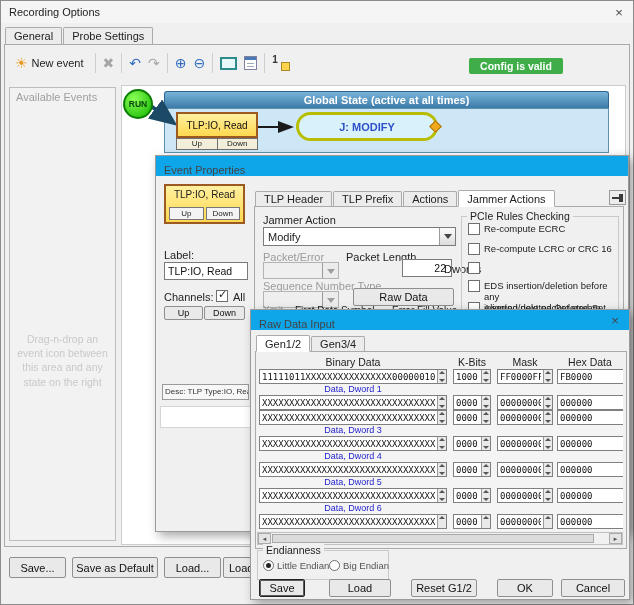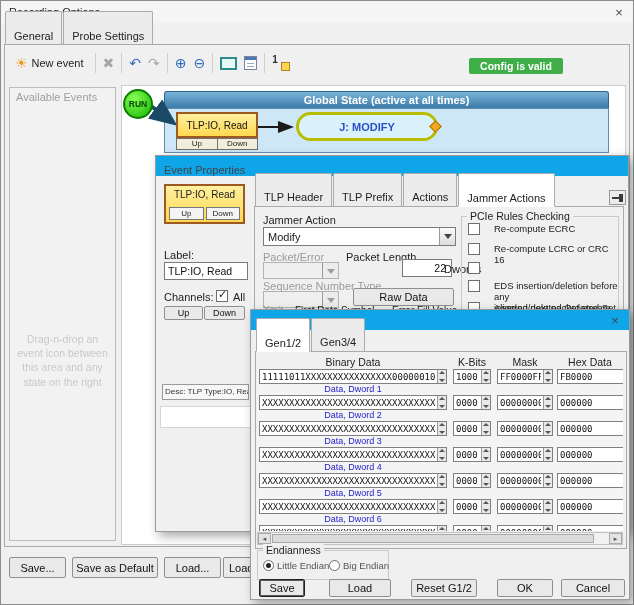--- a/index.html
+++ b/index.html
@@ -5,21 +5,21 @@
 *{margin:0;padding:0;box-sizing:border-box}
 html,body{width:634px;height:605px}
 body{position:relative;overflow:hidden;font-family:"Liberation Sans",sans-serif;font-size:11px;color:#222;background:#fff}
 #main-window{position:absolute;left:0;top:0;width:634px;height:605px;background:#f0f0f0;border:1px solid #8c8c8c}
 .titlebar{position:absolute;left:0;top:0;width:100%;height:22px;background:#f5f5f5;display:flex;align-items:center;padding:0 8px}
 .close{position:absolute;right:0;top:0;width:28px;height:22px;display:flex;align-items:center;justify-content:center;font-size:13px;color:#444;cursor:default}
 .dialog{position:absolute;background:#f0f0f0;border:1px solid #9b9b9b;box-shadow:4px 4px 10px rgba(0,0,0,.35)}
 .dtitle{position:absolute;left:0;top:0;width:100%;height:20px;background:#0ea5e9;display:flex;align-items:flex-end;padding:0 8px;font-size:11px;color:#444}
 .dtitle .close{height:20px}
 .tabstrip{position:absolute;display:flex;align-items:flex-end;z-index:2;height:20px}
-.tab{height:17px;line-height:17px;padding:16px 8px;font-size:11px;background:#ececec;border:1px solid #ababab;border-bottom:none;border-radius:2px 2px 0 0;margin-right:1px;color:#222;white-space:nowrap}
+.tab{height:17px;line-height:17px;padding:0 8px;font-size:11px;background:#ececec;border:1px solid #ababab;border-bottom:none;border-radius:2px 2px 0 0;margin-right:1px;color:#222;white-space:nowrap}
 .tab.active{height:20px;line-height:20px;background:#fff;transform:translateY(1px);border-bottom:1px solid #fff;z-index:3}
 .tabstrip.sm{height:17px}
 .tabstrip.sm .tab{height:15px;line-height:15px}
 .tabstrip.sm .tab.active{height:17px;line-height:17px}
 .panel{position:absolute;background:#f0f0f0;border:1px solid #aaa}
 .toolbar{position:absolute;display:flex;align-items:center;gap:7px;height:26px}
 .tbtn{display:flex;align-items:center;gap:4px;padding:2px 4px}
 .tico{font-size:14px;line-height:1;display:inline-block}
 .tico.orange{color:#e8971e}.tico.blue{color:#2f6bbf}.tico.gray{color:#a6a6a6}
 .tsep{width:1px;height:20px;background:#cfcfcf;display:inline-block}
@@ -49,21 +49,21 @@
 .epbox-lbl{margin-top:3px;text-align:center;font-size:10px}
 .udrow.inbox{left:3px;right:3px;bottom:2px;height:13px;gap:2px}
 .udrow.inbox .udbtn{border:1px solid #777;background:#f4f4f4;line-height:11px}
 .lbl{position:absolute;font-size:11px;color:#222;white-space:nowrap}
 .lbl.dis{color:#9b9b9b}
 .lbl.sm10{font-size:10px}
 .input{position:absolute;border:1px solid #7a7a7a;background:#fff;font-family:inherit;font-size:10.5px;padding:0 3px;outline:none;color:#111}
 .input.num{text-align:right;padding-right:5px}
 .cb{position:absolute;width:12px;height:12px;background:#fff;border:1px solid #6e6e6e;display:inline-block}
 .cb.checked::after{content:"✓";position:absolute;left:1px;top:-3px;font-size:11px;color:#222}
-.cbrow{position:absolute;display:flex;gap:14px;width:152px;align-items:flex-start}
+.cbrow{position:absolute;display:flex;gap:4px;width:152px;align-items:flex-start}
 .cbrow .cbx{width:12px;height:12px;min-width:12px;background:#fff;border:1px solid #6e6e6e}
 .cbrow .cblbl{font-size:9.5px;line-height:1.18;color:#222;white-space:pre-line}
 .combo{position:absolute;background:#fff;border:1px solid #7a7a7a}
 .combo .ctxt{position:absolute;left:4px;top:50%;transform:translateY(-50%);font-size:11px}
 .combo .dd{position:absolute;top:0;right:0;bottom:0;width:16px;background:linear-gradient(#fbfbfb,#dcdcdc);border-left:1px solid #9a9a9a}
 .combo .dd::after{content:"";position:absolute;left:4px;top:6px;border:4px solid transparent;border-top:5px solid #444}
 .combo.disabled{background:#efefef;border-color:#b3b3b3}
 .combo.disabled .dd{background:#ececec}
 .combo.disabled .dd::after{border-top-color:#9e9e9e}
 .btn{position:absolute;background:#e9e9e9;border:1px solid #8f8f8f;border-radius:2px;font-family:inherit;font-size:11px;color:#111;display:flex;align-items:center;justify-content:center;padding:0}
@@ -308,23 +308,20 @@
           <input value="00000000" style="">
           <span class="spin">
             <i class="up"></i>
             <i class="dn"></i>
           </span>
         </span>
         <span class="dfield" style="left: 300px; width: 88px;">
           <input value="000000" style="">
         </span>
       </div>
-      <div class="gsep">
-        <span class="slbl">Data, Dword 2</span>
-      </div>
       <div class="grow">
         <span class="dfield" style="left: 2px; width: 188px;">
           <input value="XXXXXXXXXXXXXXXXXXXXXXXXXXXXXXXX" style="">
           <span class="spin">
             <i class="up"></i>
             <i class="dn"></i>
           </span>
         </span>
         <span class="dfield" style="left: 196px; width: 38px;">
           <input value="0000" style="">

